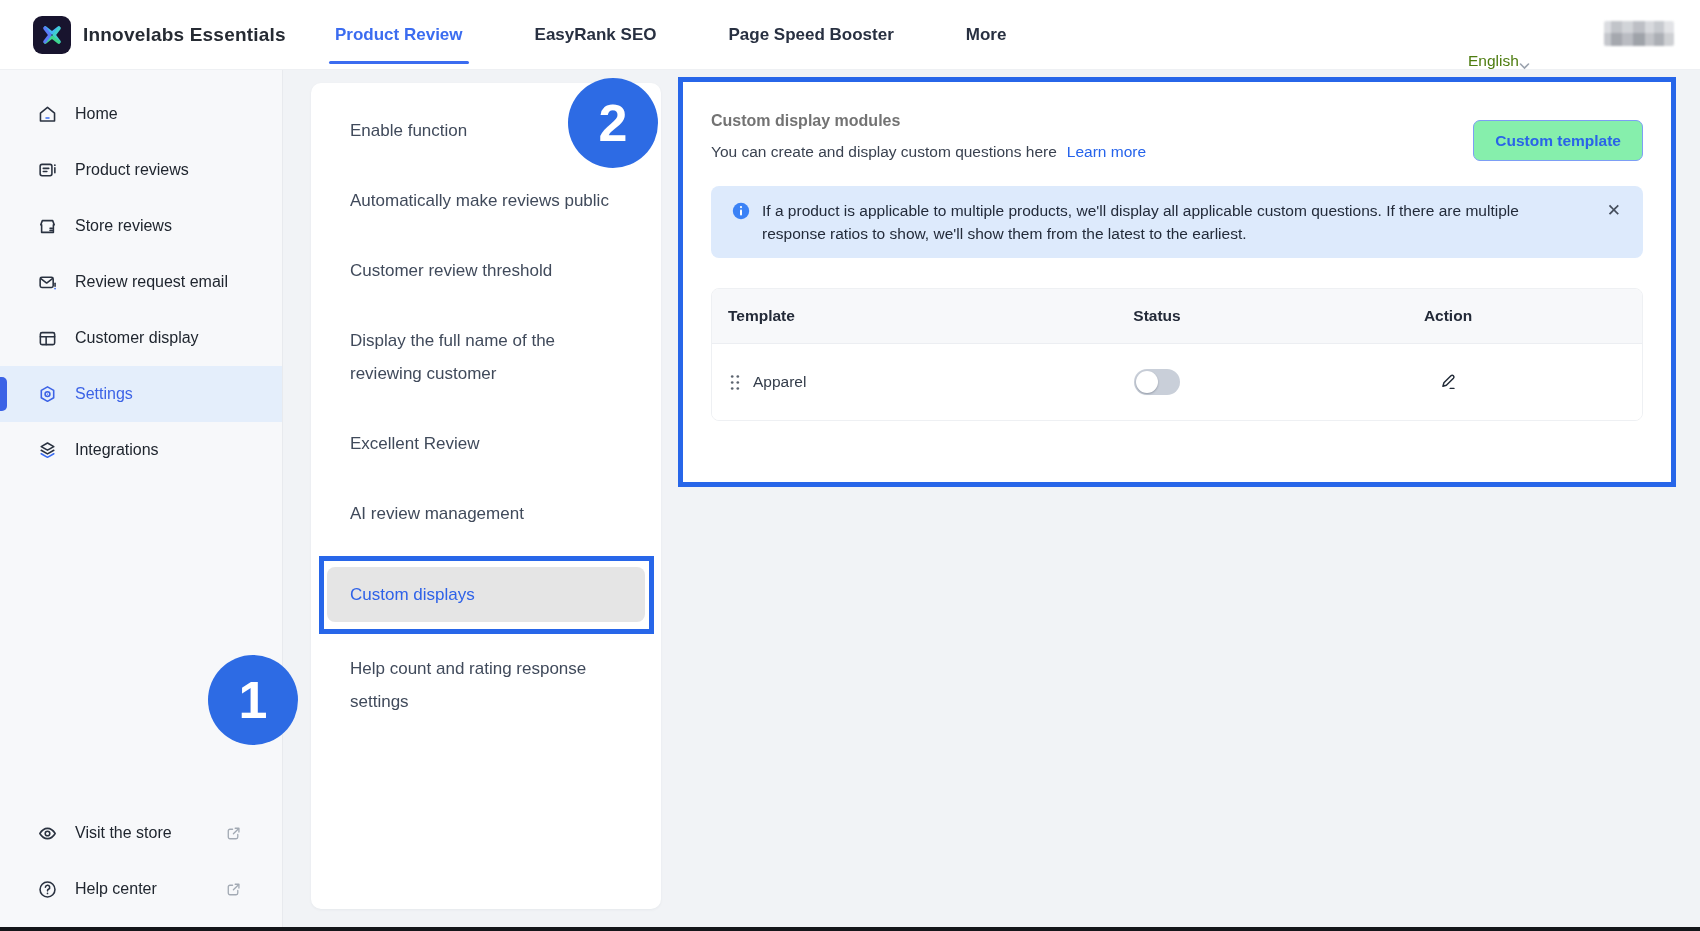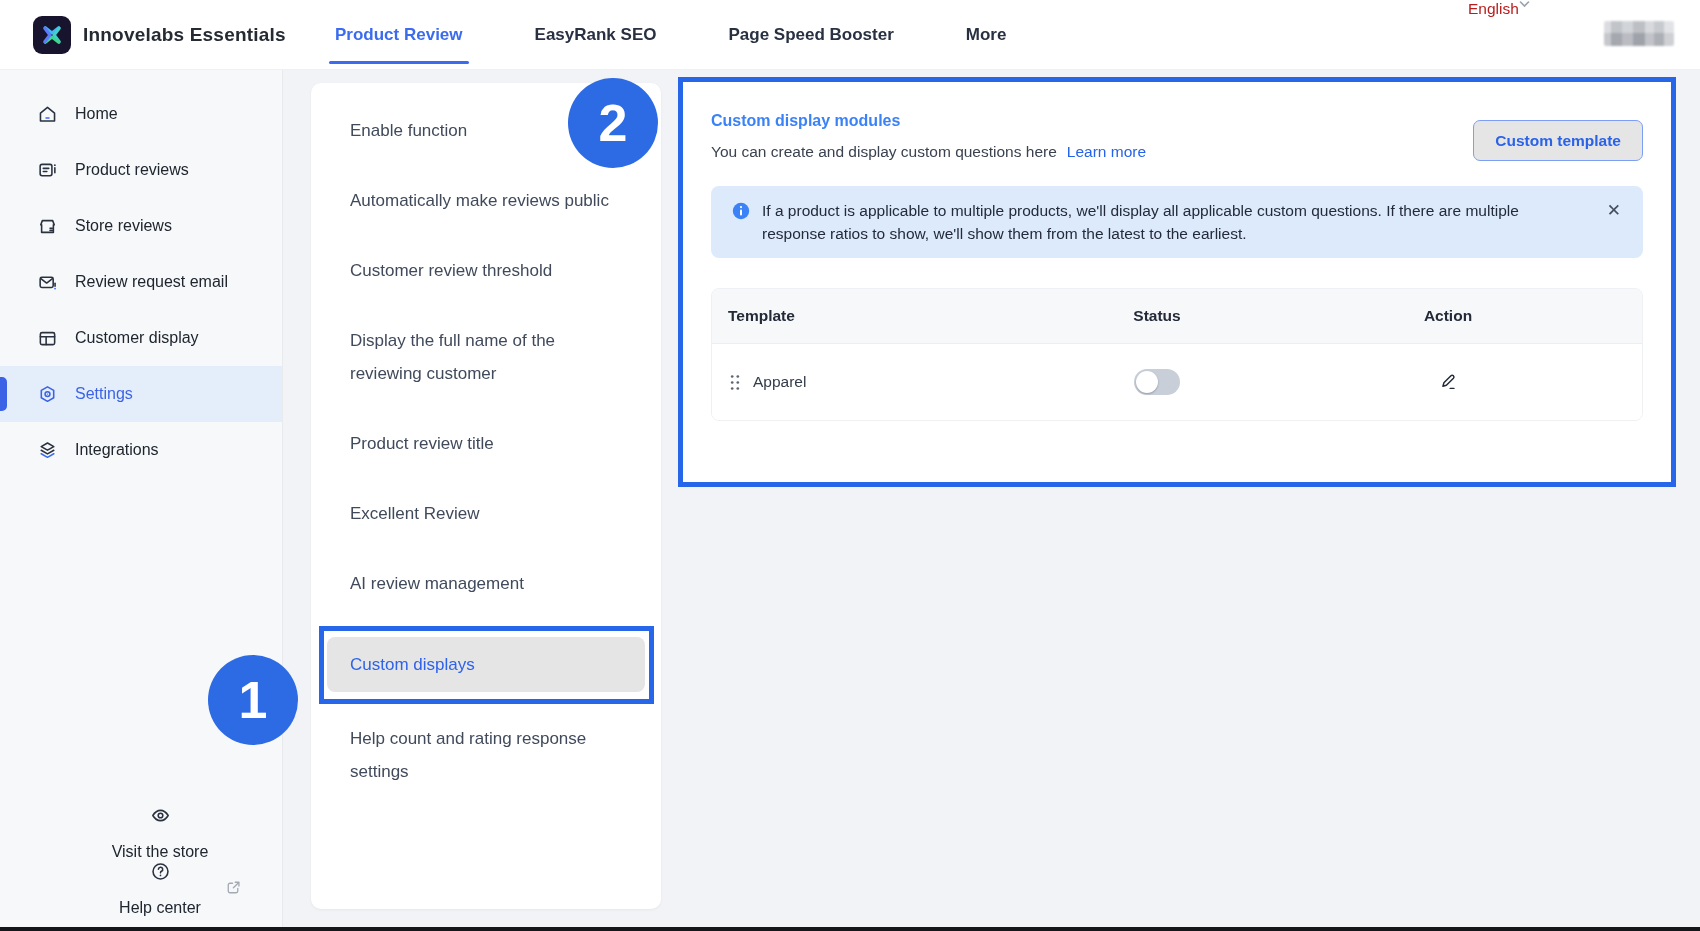--- a/index.html
+++ b/index.html
@@ -11,64 +11,64 @@
   .topbar { position:absolute; left:0; top:0; width:1700px; height:70px; background:#fff;
             border-bottom:1px solid #eef0f3; z-index:3; display:flex; align-items:center; }
   .brand { position:absolute; left:33px; top:16px; display:flex; align-items:center; gap:12px; }
   .brand-title { font-size:19px; font-weight:700; color:#262b33; letter-spacing:.2px; }
   .nav { position:absolute; left:335px; top:0; height:70px; display:flex; gap:72px; }
   .tab { position:relative; height:70px; display:flex; align-items:center; font-size:17px;
          font-weight:700; color:#283041; cursor:pointer; }
   .tab.active { color:#3b6cf0; }
   .tab.active::after { content:""; position:absolute; left:-6px; right:-6px; bottom:6px;
          height:3px; background:#3b6cf0; border-radius:2px; }
-  .lang { position:absolute; left:1468px; top:0; height:70px; display:flex; align-items:flex-start;
-          font-size:15.5px; color:#b91c1c; cursor:pointer; }
+  .lang { position:absolute; left:1468px; top:0; height:70px; display:flex; align-items:flex-end;
+          font-size:15.5px; color:#4d7c0f; cursor:pointer; }
   .user-blur { position:absolute; left:1604px; top:21px; width:70px; height:25px; border-radius:2px;
           filter:blur(1px); opacity:.85;
           background:
             linear-gradient(180deg, rgba(255,255,255,.25) 0 50%, rgba(0,0,0,.06) 50% 100%),
             linear-gradient(90deg,#c7cad0 0 10%,#9fa3ab 10% 26%,#b9bcc3 26% 42%,#989ca5 42% 58%,#c2c5cb 58% 72%,#a8acb4 72% 86%,#d2d4d9 86% 100%); }
 
   
   .sidebar { position:absolute; left:0; top:70px; width:283px; height:857px; background:#f7f8fa;
              border-right:1px solid #e8eaee; z-index:2; }
   .side-list { padding-top:16px; }
   .side-item { position:relative; height:56px; display:flex; align-items:center; gap:17px;
                padding-left:37px; font-size:16px; font-weight:500; color:#20262f; cursor:pointer; }
   .side-item svg { flex:0 0 auto; }
   .side-item.active { background:#e4eefb; color:#3c63e6; }
   .side-item.active .active-bar { position:absolute; left:0; top:11px; width:7px; height:34px;
                background:#3c63e6; border-radius:0 5px 5px 0; }
   .side-footer { position:absolute; left:0; bottom:10px; width:283px; }
   .side-foot-item { height:56px; display:flex; align-items:center; gap:17px; padding-left:37px;
-               font-size:16px; font-weight:500; color:#20262f; cursor:pointer;flex-direction:column; }
+               font-size:16px; font-weight:500; color:#20262f; cursor:pointer; }
   .side-foot-item .ext { margin-left:auto; margin-right:40px; }
 
   
   .submenu { position:absolute; left:311px; top:83px; width:350px; height:826px; background:#fff;
              border-radius:10px; box-shadow:0 1px 3px rgba(25,35,60,.05); z-index:1;
              padding:31px 16px 20px 16px; }
   .sm-item { max-width:262px; margin:0 0 37px 23px; font-size:17px; color:#404a5b;
              line-height:33px; cursor:pointer; }
   .sm-active-wrap { position:relative; margin:0 0 30px 0; }
   .sm-active { background:#e5e5e5; border-radius:8px; padding:11px 23px; font-size:17px;
              color:#2e62e8; line-height:33px; cursor:pointer; }
   .ann-box-1 { position:absolute; left:-8px; right:-9px; top:-11px; bottom:-12px;
              border:5px solid #2766e9; pointer-events:none; z-index:6; }
 
   
   .panel-border { position:absolute; left:678px; top:77px; width:998px; height:410px;
              border:5px solid #2766e9; z-index:4; }
   .panel { width:988px; height:400px; background:#fff; padding:30px 28px; position:relative; }
   .panel-head { display:flex; align-items:flex-start; }
-  .panel-title { font-size:16px; font-weight:700; color:#3b82f6; }
+  .panel-title { font-size:16px; font-weight:700; color:#737373; }
   .panel-sub { margin-top:13px; font-size:15.5px; color:#3a4250; display:flex; gap:10px; }
   .link { color:#2563eb; cursor:pointer; }
-  .btn-outline { margin-left:auto; margin-top:8px; height:41px; padding:0 21px; background:#e5e5e5;
+  .btn-outline { margin-left:auto; margin-top:8px; height:41px; padding:0 21px; background:#86efac;
              border:1.5px solid #7d9ef5; border-radius:7px; color:#2a63e8; font-size:15.5px;
              font-weight:700; display:flex; align-items:center; cursor:pointer;
              font-family:"Liberation Sans","DejaVu Sans",sans-serif; }
   .alert { margin-top:25px; background:#ddeafc; border-radius:8px; padding:13px 20px 13px 21px;
              display:flex; gap:12px; align-items:flex-start; }
   .alert-text { font-size:15.5px; line-height:23px; color:#232b3a; max-width:790px; }
   .alert-close { margin-left:auto; font-size:17px; color:#454e5c; cursor:pointer; line-height:23px;
              padding:0 2px; }
   .info-badge { flex:0 0 18px; margin-top:3px; }
   .table { margin-top:30px; border:1px solid #eef0f3; border-radius:8px; overflow:hidden; }
@@ -255,21 +255,20 @@
         </span>
       </div>
     </div>
   </div>
 
   <div class="submenu">
     <div class="sm-item">Enable function</div>
     <div class="sm-item">Automatically make reviews public</div>
     <div class="sm-item">Customer review threshold</div>
     <div class="sm-item">Display the full name of the reviewing customer</div>
-    <div class="sm-item">Product review title</div>
     <div class="sm-item">Excellent Review</div>
     <div class="sm-item">AI review management</div>
     <div class="sm-active-wrap">
       <div class="ann-box-1"></div>
       <div class="sm-active">Custom displays</div>
     </div>
     <div class="sm-item">Help count and rating response settings</div>
   </div>
 
   <div class="panel-border">

